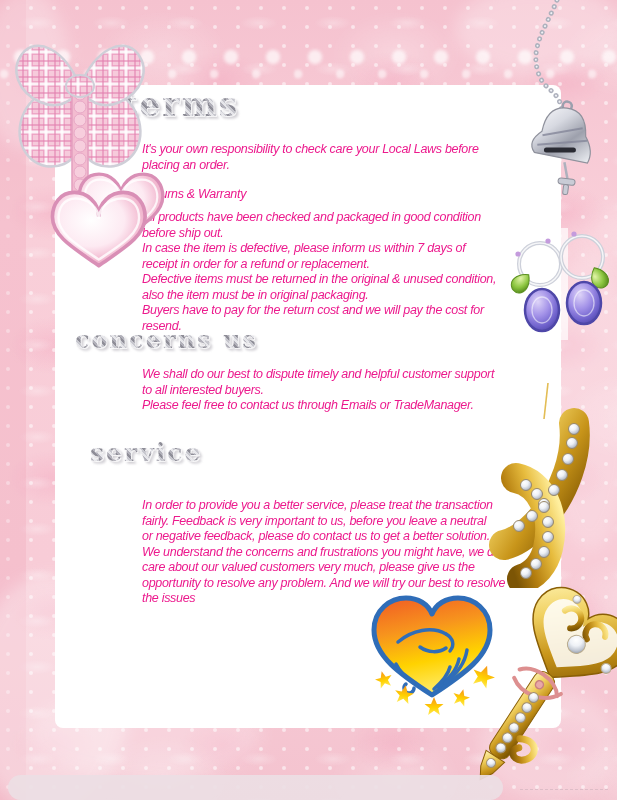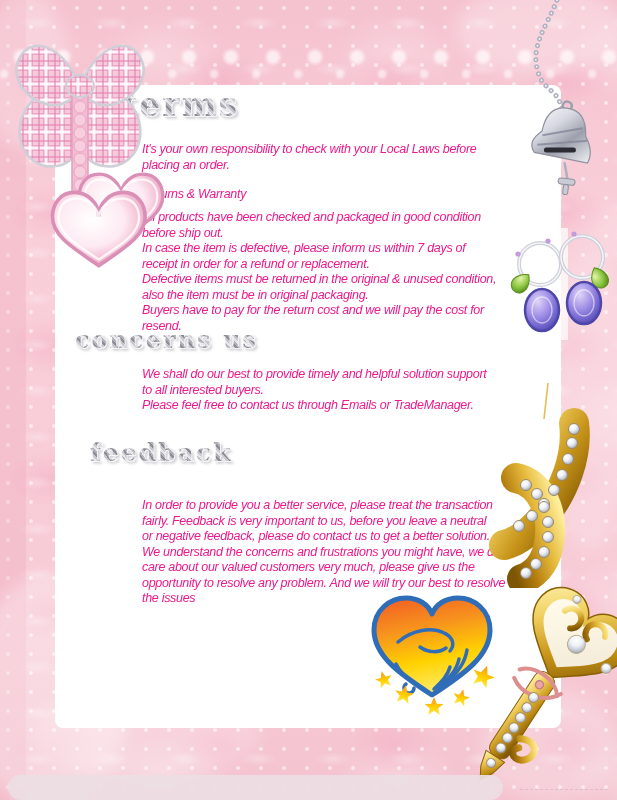--- a/index.html
+++ b/index.html
@@ -62,34 +62,34 @@
   <div class="blob" style="left:455px;top:-15px;width:170px;height:90px;opacity:.5;"></div>
   <div class="blob" style="left:-30px;top:575px;width:160px;height:240px;opacity:.6;"></div>
   <div class="blob" style="left:30px;top:690px;width:230px;height:90px;opacity:.45;"></div>
   <div class="blob" style="left:545px;top:250px;width:90px;height:300px;opacity:.35;"></div>
   <div class="blob" style="left:480px;top:690px;width:140px;height:110px;opacity:.4;"></div>
 
   <div class="card"></div>
 
   <div class="heading h-terms">terms</div>
   <div class="heading h-contact">concerns us</div>
-  <div class="heading h-feedback">feedback</div>
-
-  <div class="para p-intro">It's your own responsibility to check with your Local Laws before
+  <div class="heading h-feedback">service</div>
+
+  <div class="para p-intro">It's your own responsibility to check care your Local Laws before
 placing an order.</div>
   <div class="para p-returns-title">Returns &amp; Warranty</div>
   <div class="para p-returns">All products have been checked and packaged in good condition
 before ship out.
 In case the item is defective, please inform us within 7 days of
 receipt in order for a refund or replacement.
 Defective items must be returned in the original &amp; unused condition,
 also the item must be in original packaging.
 Buyers have to pay for the return cost and we will pay the cost for
 resend.</div>
-  <div class="para p-contact">We shall do our best to provide timely and helpful solution support
+  <div class="para p-contact">We shall do our best to dispute timely and helpful customer support
 to all interested buyers.
 Please feel free to contact us through Emails or TradeManager.</div>
   <div class="para p-feedback">In order to provide you a better service, please treat the transaction
 fairly. Feedback is very important to us, before you leave a neutral
 or negative feedback, please do contact us to get a better solution.
 We understand the concerns and frustrations you might have, we do
 care about our valued customers very much, please give us the
 opportunity to resolve any problem. And we will try our best to resolve
 the issues</div>
 

